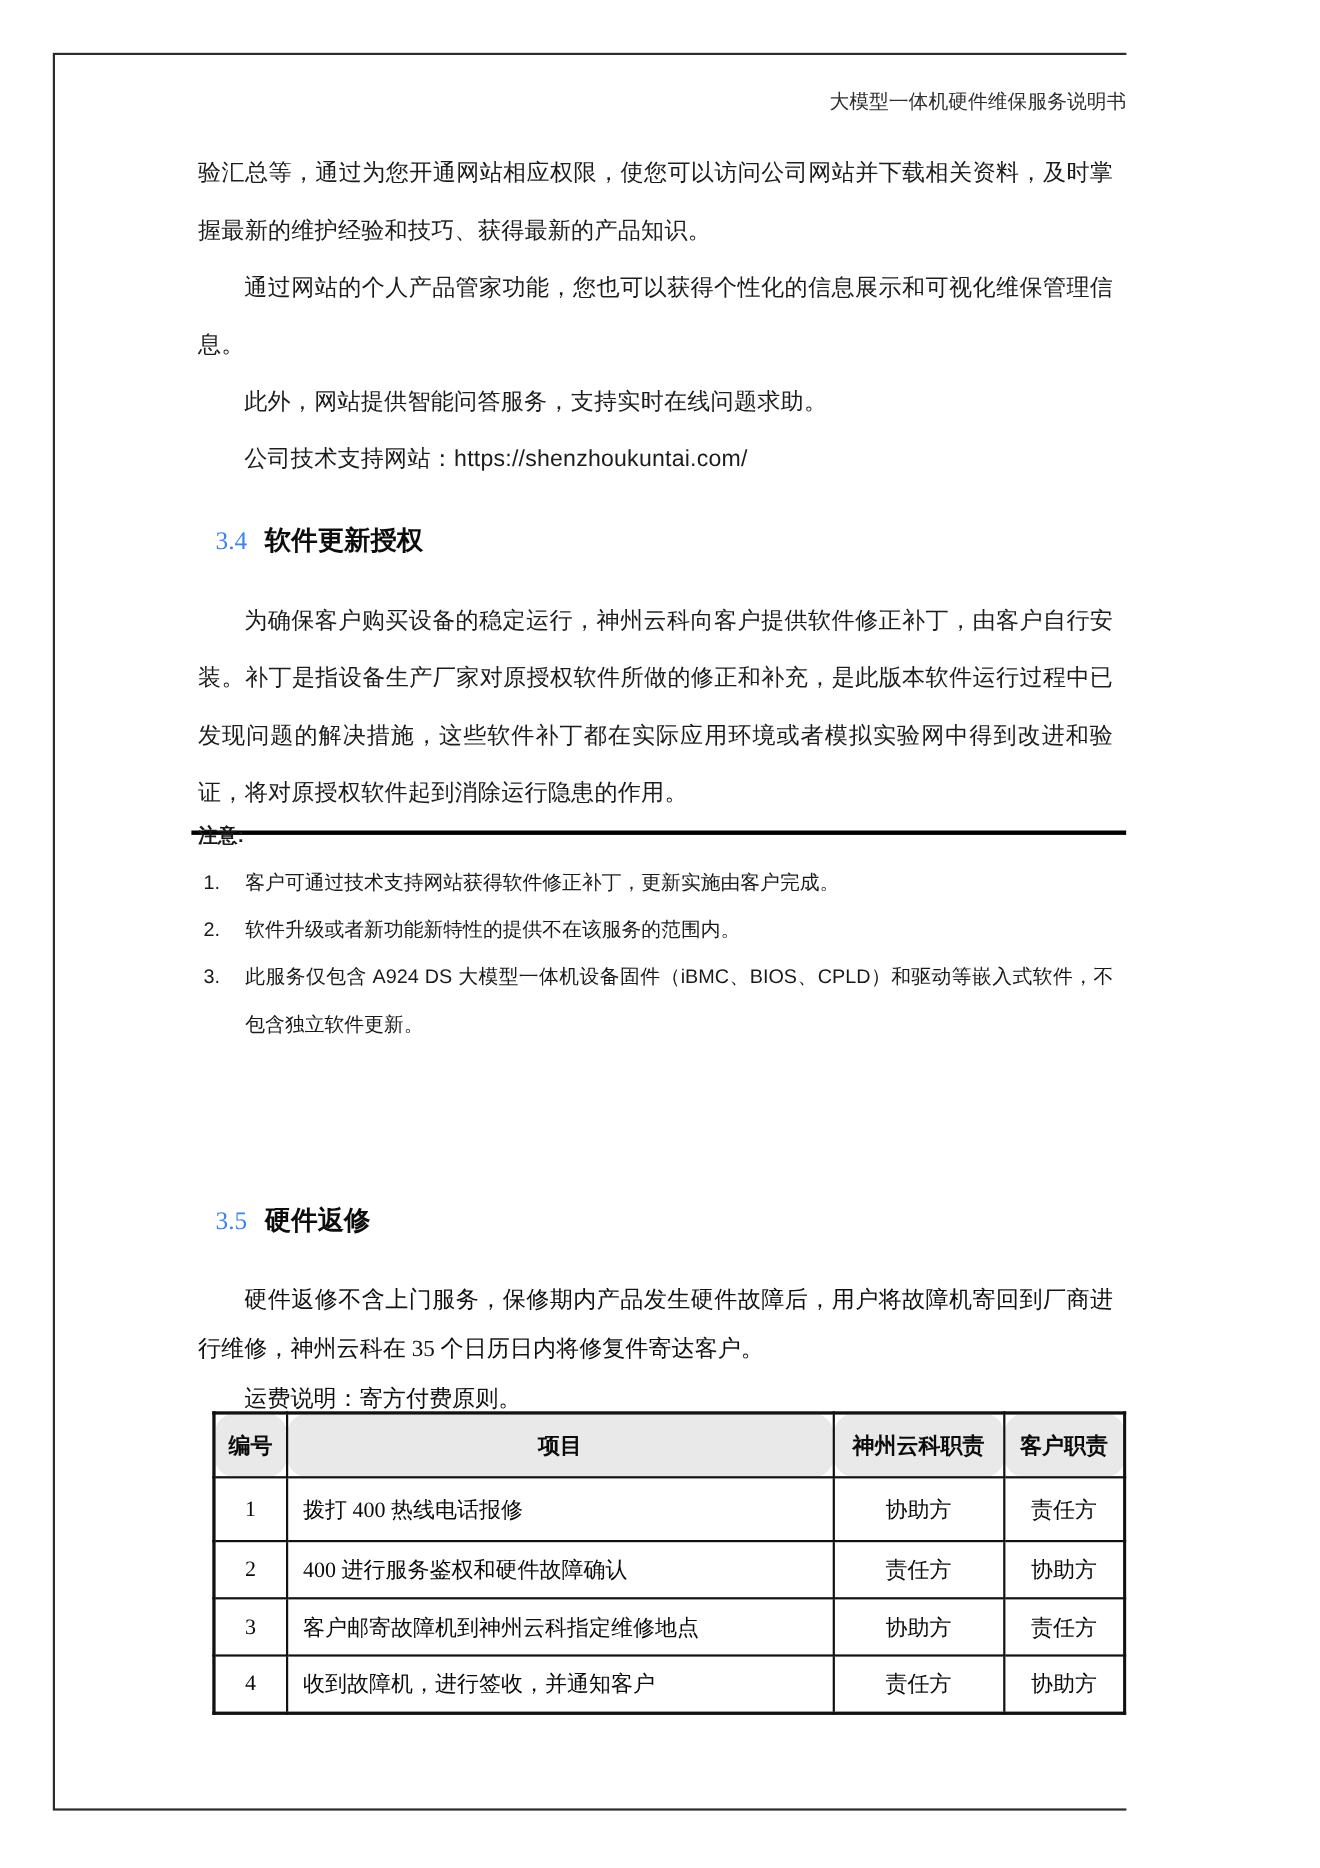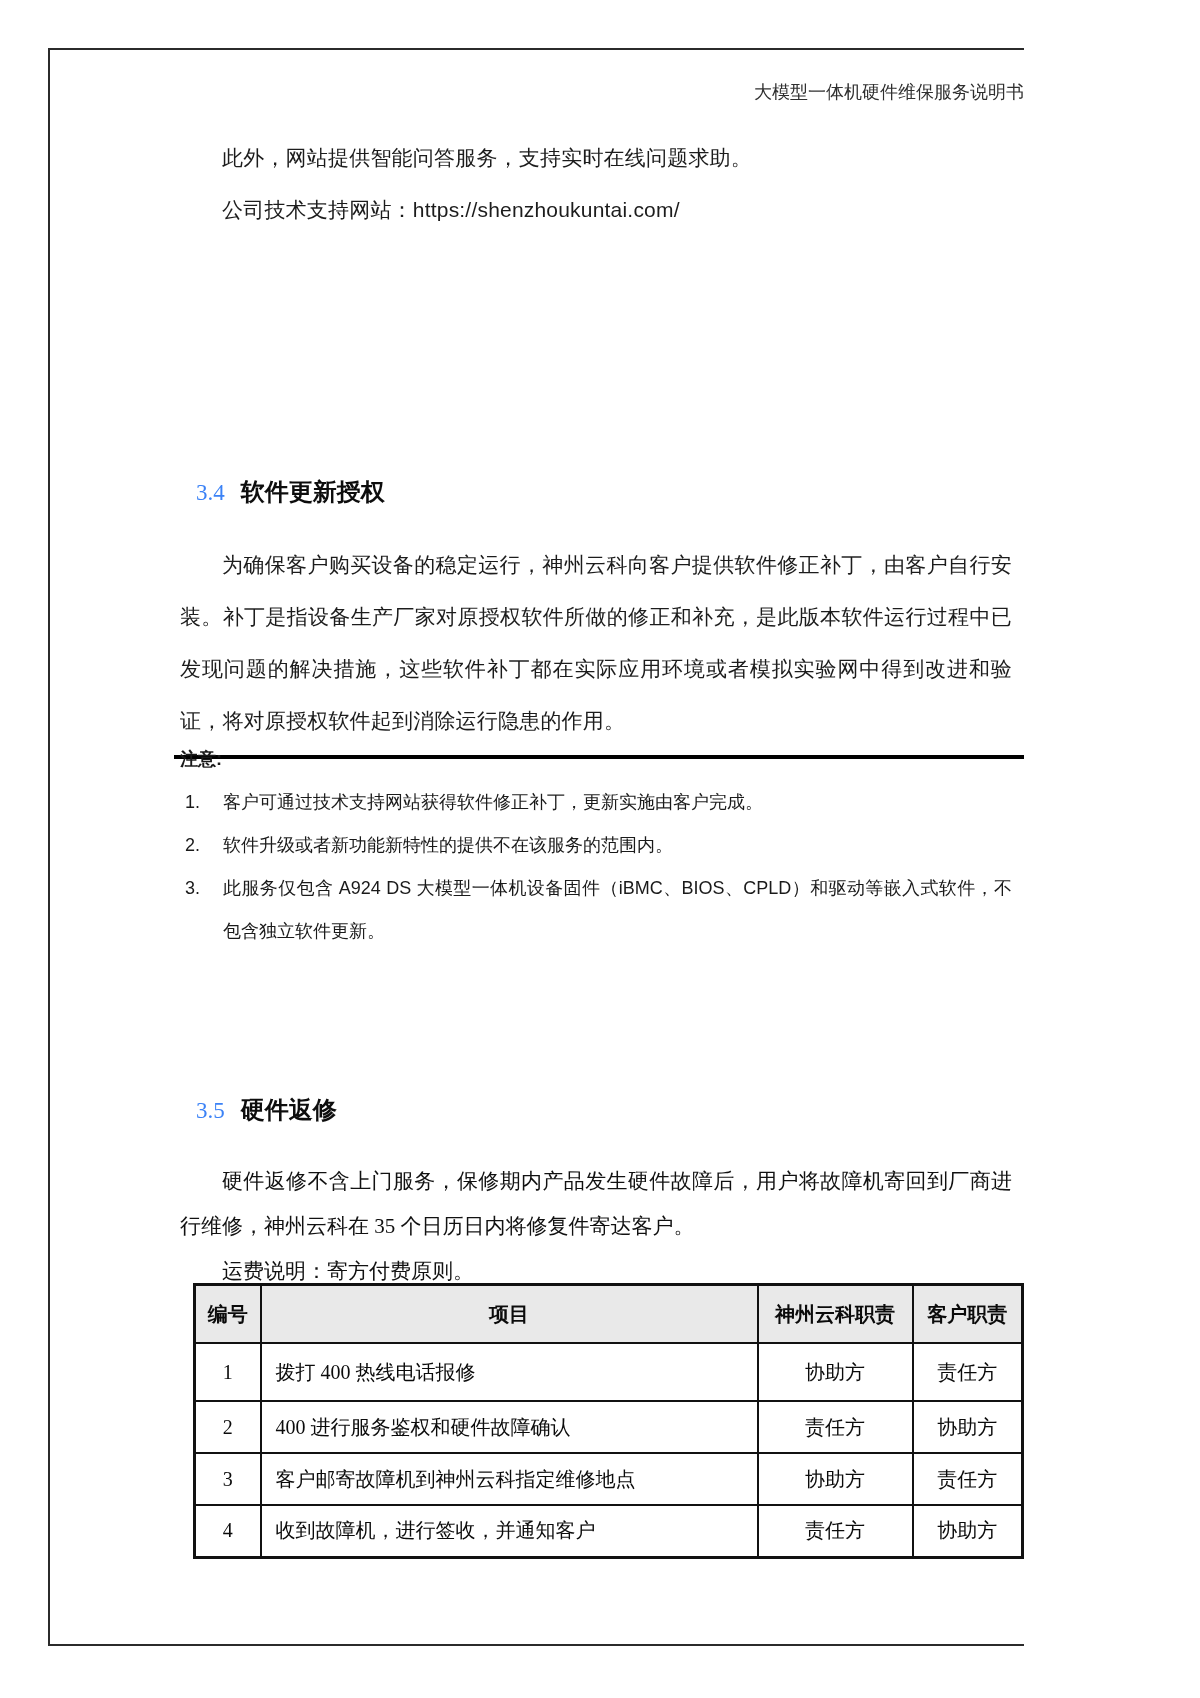--- a/index.html
+++ b/index.html
@@ -85,20 +85,21 @@
     border:2px solid #111;
     padding:0;
     text-align:center;
     vertical-align:middle;
     overflow:hidden;
   }
   .resp-table thead th{
     background:var(--header-bg,#e9e9e9);
     font-weight:700;
     height:56px;
+    border-radius:19px;
   }
   .resp-table tbody tr{height:52px;}
   .resp-table tbody tr:first-child{height:58px;}
   .resp-table td.item-cell{text-align:left;padding-left:14px;border-radius:28px;}
   .col-no{width:66px;}
   .col-item{width:497px;}
   .col-vendor{width:155px;}
   .col-cust{width:110px;}
   
   .footer{
@@ -112,20 +113,22 @@
 <body>
 
 <div class="page">
   <div class="border-box"></div>
 
   <div class="header">
     <span>大模型一体机硬件维保服务说明书</span>
   </div>
 
   <div class="flowblock sec1">
+    <p class="body-p no-indent">验汇总等，通过为您开通网站相应权限，使您可以访问公司网站并下载相关资料，及时掌握最新的维护经验和技巧、获得最新的产品知识。</p>
+    <p class="body-p">通过网站的个人产品管家功能，您也可以获得个性化的信息展示和可视化维保管理信息。</p>
     <p class="body-p">此外，网站提供智能问答服务，支持实时在线问题求助。</p>
     <p class="body-p">公司技术支持网站：https://shenzhoukuntai.com/</p>
   </div>
 
   <h2 class="hsec h34">
     <span class="hnum">3.4</span>
     <span class="htxt">软件更新授权</span>
   </h2>
 
   <div class="flowblock sec2">

